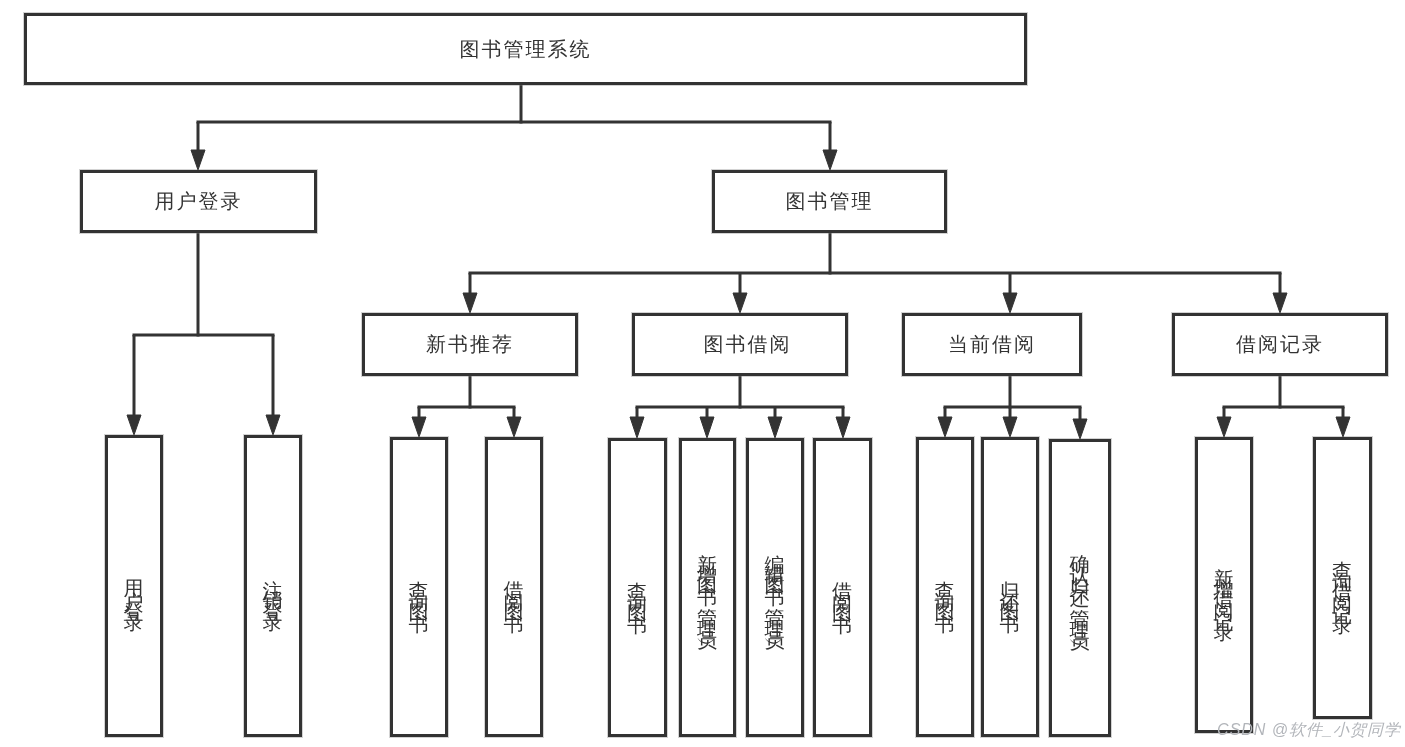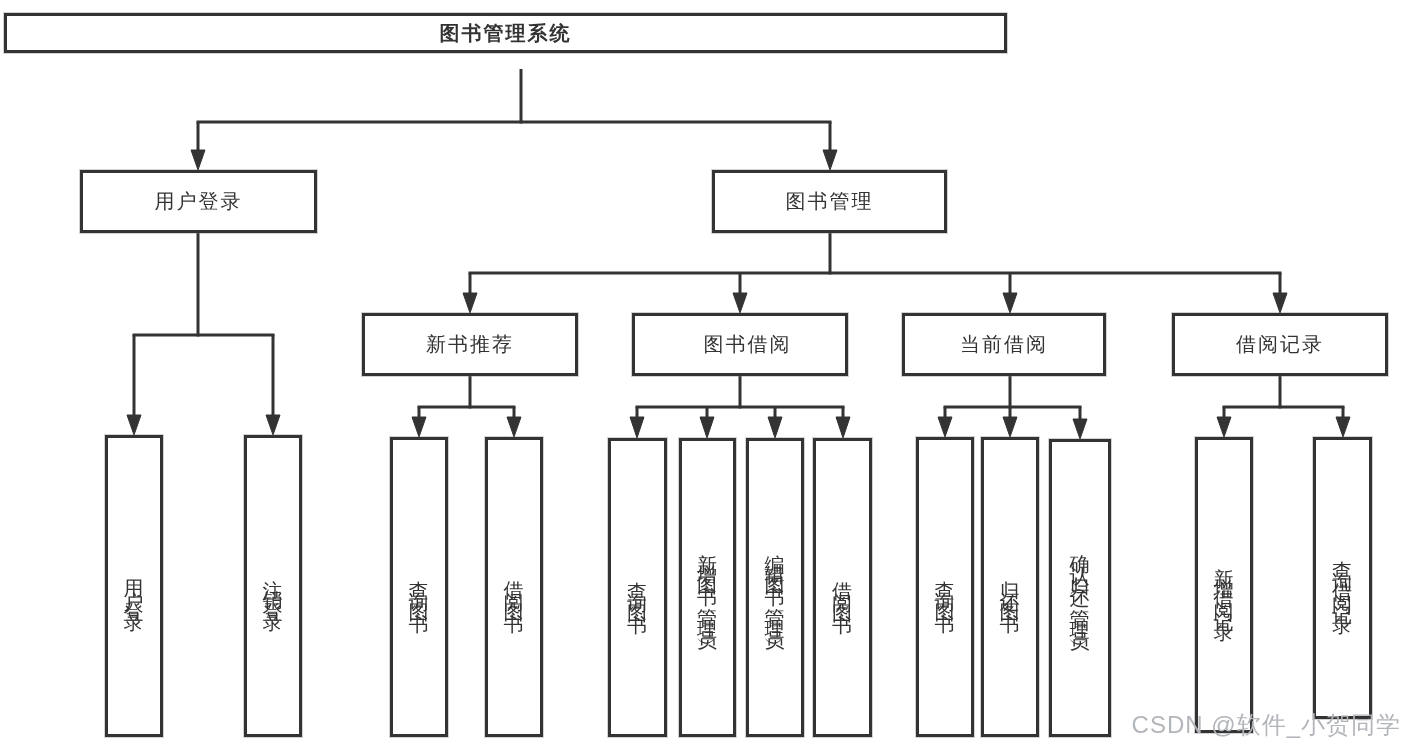--- a/index.html
+++ b/index.html
@@ -27,24 +27,25 @@
     font-size:20px;
     letter-spacing:11px;
     line-height:1.1;
     white-space:nowrap;
   }
   .watermark{
     position:absolute;
     right:4px;
     bottom:6px;
     z-index:5;
-    font-size:24px;
+    font-size:16px;
     color:#b2b5ba;
     letter-spacing:1px;
     white-space:nowrap;
+    font-style:italic;
   }
 </style>
 </head>
 <body>
 
 <div id="stage">
 
   <svg id="wires" width="1405" height="747" viewBox="0 0 1405 747">
 
     <g>
@@ -114,28 +115,28 @@
     <g>
       <line x1="1280" y1="376" x2="1280" y2="408.5"></line>
       <line x1="1222.5" y1="407" x2="1344.5" y2="407"></line>
       <line x1="1224" y1="407" x2="1224" y2="419"></line>
       <polygon points="1217,417 1231,417 1224,437"></polygon>
       <line x1="1343" y1="407" x2="1343" y2="419"></line>
       <polygon points="1336,417 1350,417 1343,437"></polygon>
     </g>
   </svg>
 
-  <div class="node hnode" style="left:4px;top:13px;width:1003px;height:40px;font-weight:bold;">图书管理系统</div>
+  <div class="node hnode" style="left:24px;top:13px;width:1003px;height:72px;">图书管理系统</div>
 
   <div class="node hnode" style="left:80px;top:170px;width:237px;height:63px;">用户登录</div>
   <div class="node hnode" style="left:362px;top:313px;width:216px;height:63px;">新书推荐</div>
 
   <div class="node hnode" style="left:712px;top:170px;width:235px;height:63px;">图书管理</div>
   <div class="node hnode" style="left:632px;top:313px;width:216px;height:63px;padding-left:15px;">图书借阅</div>
-  <div class="node hnode" style="left:902px;top:313px;width:204px;height:63px;">当前借阅</div>
+  <div class="node hnode" style="left:902px;top:313px;width:180px;height:63px;">当前借阅</div>
   <div class="node hnode" style="left:1172px;top:313px;width:216px;height:63px;">借阅记录</div>
 
   <div class="node vnode" style="left:105px;top:435px;width:58px;height:302px;">
     <span>用户登录</span>
   </div>
   <div class="node vnode" style="left:244px;top:435px;width:58px;height:302px;">
     <span>注销登录</span>
   </div>
 
   <div class="node vnode" style="left:390px;top:437px;width:58px;height:300px;">

